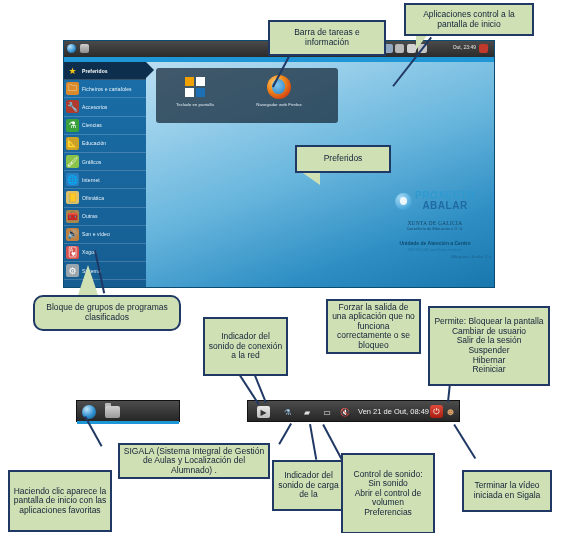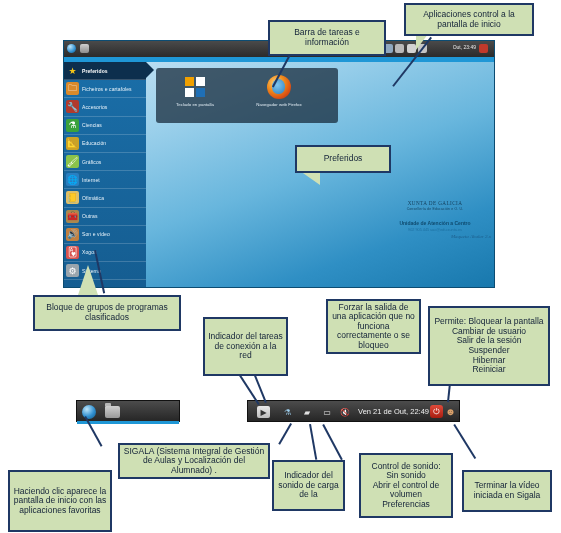--- a/index.html
+++ b/index.html
@@ -196,20 +196,27 @@
     </div>
     <div class="app" style="left:92px;">
       <div class="glyph">
         <div class="fox"></div>
       </div>
       <div class="nm">Navegador web Firefox</div>
     </div>
   </div>
 
   <div id="brand">
+    <div id="brandrow">
+      <div class="bcirc"></div>
+      <div>
+        <div class="bt1">PROXECTO</div>
+        <div class="bt2">ABALAR</div>
+      </div>
+    </div>
     <div id="xunta">XUNTA DE GALICIA</div>
     <div id="xunta2">Consellería de Educación e O. U.</div>
     <div id="uac">Unidade de Atención a Centro</div>
     <div id="uacl">902 905 445      uac@edu.xunta.es</div>
     <div id="maq">Maqueta Abalar 2.x</div>
   </div>
 </div>
 
 <div class="strip" id="striplf">
   <div class="tbi" style="left:5px;">
@@ -221,21 +228,21 @@
   <div class="under"></div>
 </div>
 
 <div class="strip" id="striprt">
   <div class="tbi" style="left:9px;width:13px;
        background:linear-gradient(#e9e9e9,#bdbdbd);color:#333;border-radius:2px;">▶</div>
   <div class="tbi" style="left:32px;width:15px;color:#9fd0ef;">⚗</div>
   <div class="tbi" style="left:52px;width:14px;color:#e2e2e2;">▰</div>
   <div class="tbi" style="left:72px;width:14px;color:#e2e2e2;">▭</div>
   <div class="tbi" style="left:91px;width:12px;color:#dcdcdc;">🔇</div>
-  <div id="clocktxt">Ven 21 de Out, 22:49</div>
+  <div id="clocktxt">Ven 21 de Out, 08:49</div>
   <div id="pwrbtn">⏻</div>
   <div id="userbtn">☻</div>
 </div>
 
 <div class="callout" style="left:268px;top:4px;width:118px;height:36px;font-size:8.5px;margin-top:16px;">
   <span>Barra de tareas e información</span>
 </div>
 <div class="tail" style="left:282px;top:38px;width:0;height:0;border-left:10px solid #cfe0b4;
             border-bottom:14px solid transparent;"></div>
 
@@ -244,28 +251,28 @@
 </div>
 <div class="tail" style="left:416px;top:34px;width:0;height:0;border-left:12px solid #cfe0b4;
             border-bottom:16px solid transparent;"></div>
 
 <div class="callout" style="left:295px;top:145px;width:96px;height:28px;font-size:8.5px;">
   <span>Preferidos</span>
 </div>
 <div class="tail" style="left:300px;top:171px;width:0;height:0;border-right:20px solid #cfe0b4;
             border-bottom:14px solid transparent;"></div>
 
-<div class="callout" style="left:33px;top:295px;width:148px;height:36px;font-size:8.5px;">
+<div class="callout" style="left:33px;top:295px;width:148px;height:36px;font-size:8.5px;border-radius:10px;">
   <span>Bloque de grupos de programas clasificados</span>
 </div>
 <div class="tail" style="left:78px;top:265px;width:0;height:0;border-bottom:30px solid #cfe0b4;
             border-left:10px solid transparent;border-right:10px solid transparent;"></div>
 
 <div class="callout" style="left:203px;top:317px;width:85px;height:59px;font-size:8.5px;">
-  <span>Indicador del tareas de conexión a la red</span>
+  <span>Indicador del sonido de conexión a la red</span>
 </div>
 
 <div class="callout" style="left:326px;top:299px;width:95px;height:55px;font-size:8.5px;">
   <span>Forzar la salida de una aplicación que no funciona correctamente o se bloqueo</span>
 </div>
 
 <div class="callout" style="left:428px;top:306px;width:122px;height:80px;font-size:8.5px;">
   <span style="white-space:pre-line;">Permite: Bloquear la pantalla
 Cambiar de usuario
 Salir de la sesión
@@ -279,21 +286,21 @@
 </div>
 
 <div class="callout" style="left:118px;top:443px;width:152px;height:36px;font-size:8.5px;">
   <span>SIGALA (Sistema Integral de Gestión de Aulas y Localización del Alumnado) .</span>
 </div>
 
 <div class="callout" style="left:272px;top:460px;width:73px;height:51px;font-size:8.5px;">
   <span>Indicador del sonido de carga de la</span>
 </div>
 
-<div class="callout" style="left:359px;top:453px;width:94px;height:65px;font-size:8.5px;">
+<div class="callout" style="left:341px;top:453px;width:94px;height:81px;font-size:8.5px;">
   <span style="white-space:pre-line;">Control de sonido:
 Sin sonido
 Abrir el control de volumen
 Preferencias</span>
 </div>
 
 <div class="callout" style="left:462px;top:470px;width:90px;height:42px;font-size:8.5px;">
   <span>Terminar la vídeo iniciada en Sigala</span>
 </div>
 

